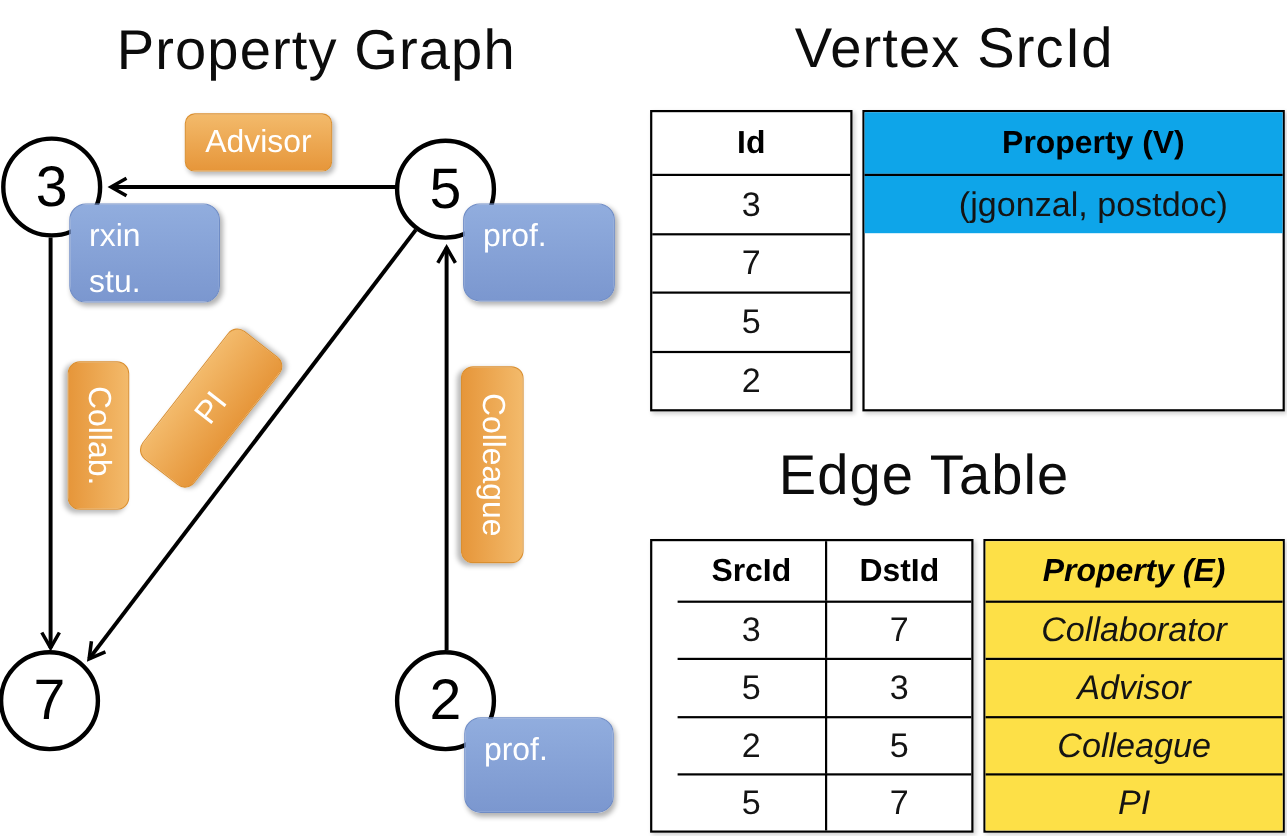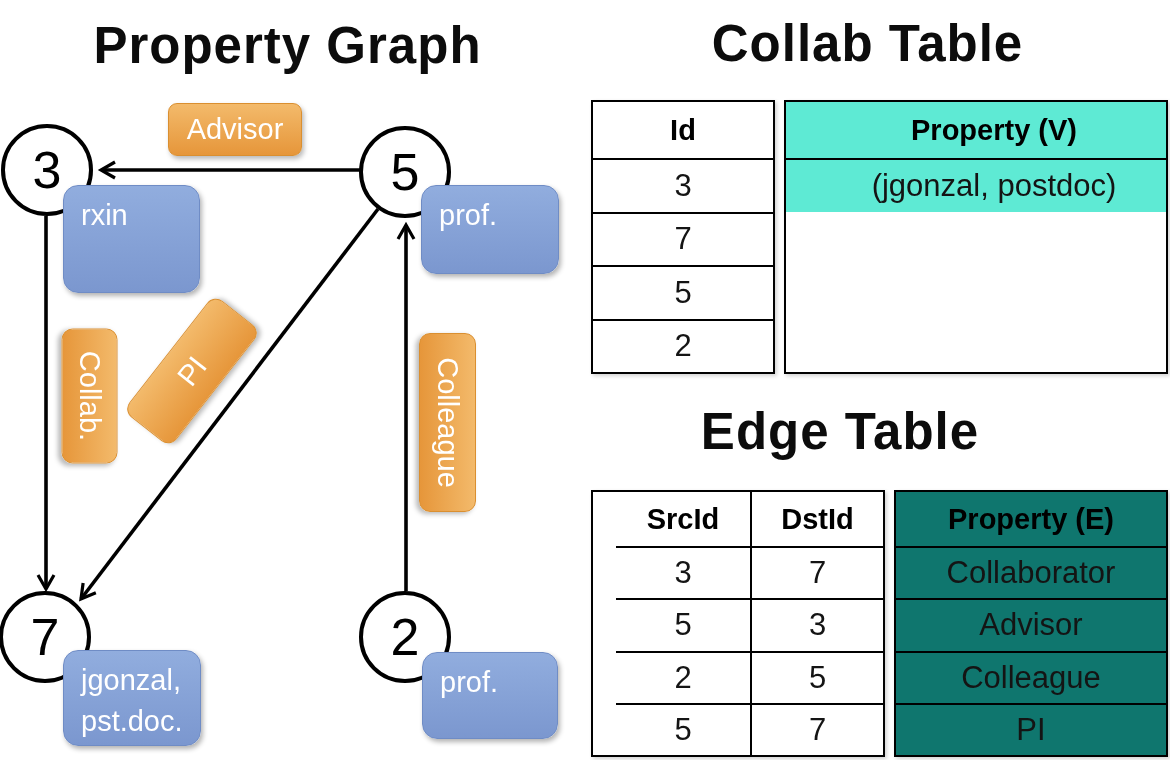--- a/index.html
+++ b/index.html
@@ -1,19 +1,19 @@
 <!DOCTYPE html>
 <html><head>
 <meta charset="utf-8">
 <style>
   html,body{margin:0;padding:0;background:#fff;}
   .canvas{position:relative;width:1170px;height:760px;background:#fff;overflow:hidden;
           font-family:"Liberation Sans", sans-serif;}
 
-  .big-title{position:absolute;font-size:51px;font-weight:700;letter-spacing:1px;
+  .big-title{position:absolute;font-size:51px;font-weight:400;letter-spacing:1px;
              color:#0c0c0c;text-align:center;white-space:nowrap;}
 
   
   .edges-svg{position:absolute;left:0;top:0;width:585px;height:760px;z-index:1;}
 
   .gnode{position:absolute;width:92px;height:92px;border:4px solid #000;border-radius:50%;
          background:#fff;box-sizing:border-box;z-index:2;display:flex;align-items:center;
          justify-content:center;font-size:52px;font-weight:300;color:#000;}
 
   .propbox{position:absolute;z-index:3;border-radius:15px;color:#fff;font-size:29px;
@@ -29,31 +29,31 @@
           box-shadow:2px 3px 5px rgba(0,0,0,0.28);white-space:nowrap;}
 
   
   .tblwrap{position:absolute;display:flex;}
   .subtbl{display:grid;border:2.5px solid #000;box-sizing:border-box;background:#fff;
           box-shadow:2px 2px 4px rgba(0,0,0,0.18);}
   .cell{display:flex;align-items:center;justify-content:center;font-size:31px;color:#141414;
         border-top:2px solid #000;box-sizing:border-box;white-space:nowrap;}
   .cell.first{border-top:none;}
   .cell.head{font-weight:bold;font-size:29px;color:#000;}
-  .cell.bluebg{background:#5eead4;padding-left:36px;}
-  .cell.tanbg{background:#0f766e;}
+  .cell.bluebg{background:#0ea5e9;padding-left:36px;}
+  .cell.tanbg{background:#fde047;font-style:italic;}
   .cell.vline{border-left:2px solid #000;}
 </style>
 </head>
 <body>
 
 <div class="canvas">
 
   <div class="big-title" style="left:0;top:16px;width:575px;">Property Graph</div>
-  <div class="big-title" style="left:575px;top:14px;width:585px;">Collab Table</div>
+  <div class="big-title" style="left:575px;top:14px;width:585px;">Vertex SrcId</div>
   <div class="big-title" style="left:560px;top:402px;width:560px;">Edge Table</div>
 
   <svg class="edges-svg" viewBox="0 0 585 760">
     <defs>
       <marker id="arrow" viewBox="0 0 24 24" refX="19" refY="12" markerWidth="24" markerHeight="24" markerUnits="userSpaceOnUse" orient="auto">
         <path d="M5,4 L19,12 L5,20" fill="none" stroke="#000" stroke-width="3.2"></path>
       </marker>
     </defs>
     <line x1="360" y1="170" x2="101" y2="170" stroke="#000" stroke-width="3.6" marker-end="url(#arrow)"></line>
     <line x1="46" y1="216" x2="46" y2="589" stroke="#000" stroke-width="3.6" marker-end="url(#arrow)"></line>
@@ -67,29 +67,26 @@
   <div class="gnode" style="left:359px;top:126px;">
     <span>5</span>
   </div>
   <div class="gnode" style="left:-1px;top:591px;">
     <span>7</span>
   </div>
   <div class="gnode" style="left:359px;top:591px;">
     <span>2</span>
   </div>
 
-  <div class="propbox" style="left:63px;top:185px;width:137px;height:108px;">
+  <div class="propbox" style="left:63px;top:185px;width:137px;height:90px;">
     <div>rxin</div>
+    <div>stu.</div>
   </div>
   <div class="propbox" style="left:421px;top:185px;width:138px;height:89px;">
     <div>prof.</div>
-  </div>
-  <div class="propbox" style="left:63px;top:650px;width:138px;height:96px;">
-    <div>jgonzal,</div>
-    <div>pst.doc.</div>
   </div>
   <div class="propbox" style="left:422px;top:652px;width:136px;height:87px;">
     <div>prof.</div>
   </div>
 
   <div class="elabel" style="left:168px;top:103px;width:134px;height:53px;border-radius:9px;">Advisor</div>
   <div class="elabel" style="left:22px;top:368px;width:135px;height:56px;transform:rotate(90deg);">Collab.</div>
   <div class="elabel" style="left:118px;top:341px;width:148px;height:60px;transform:rotate(-52deg);">PI</div>
   <div class="elabel" style="left:358px;top:394px;width:179px;height:57px;transform:rotate(90deg);">Colleague</div>
 

